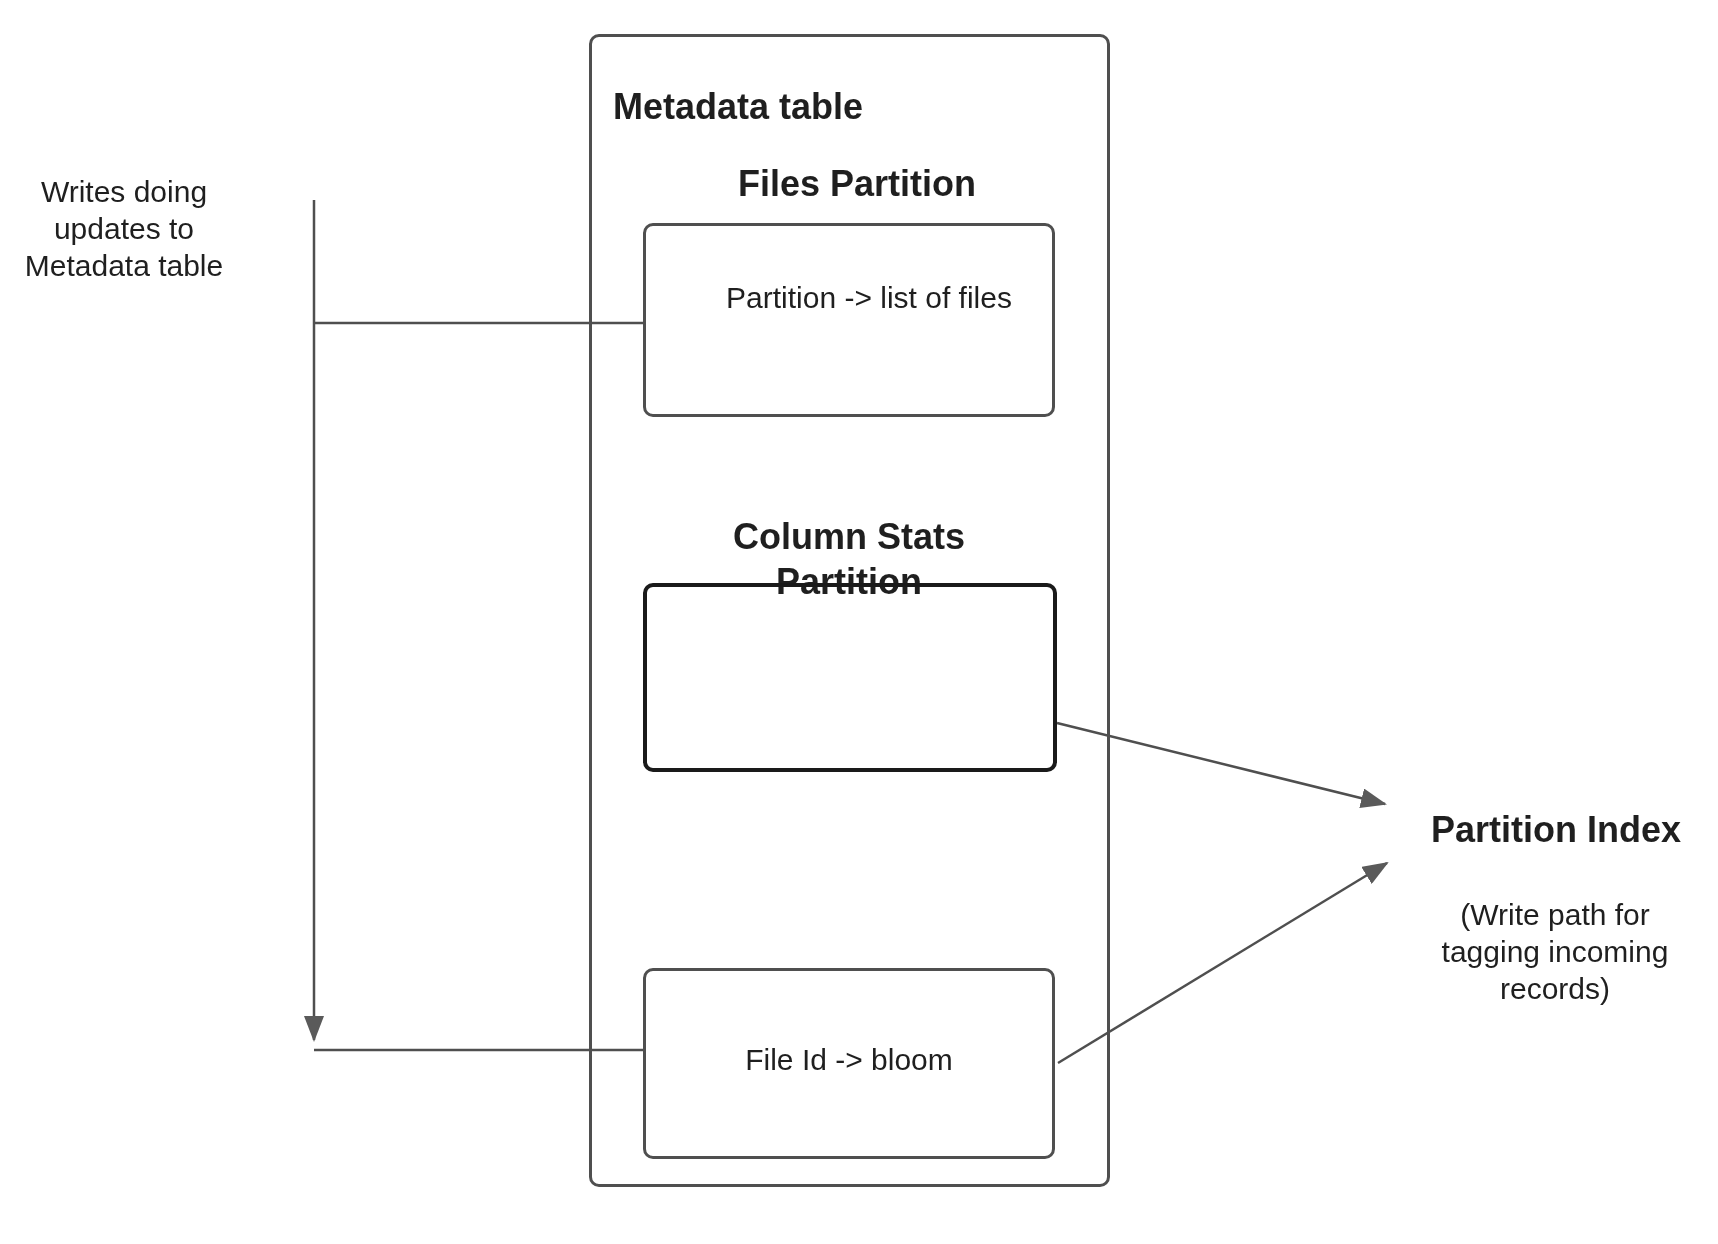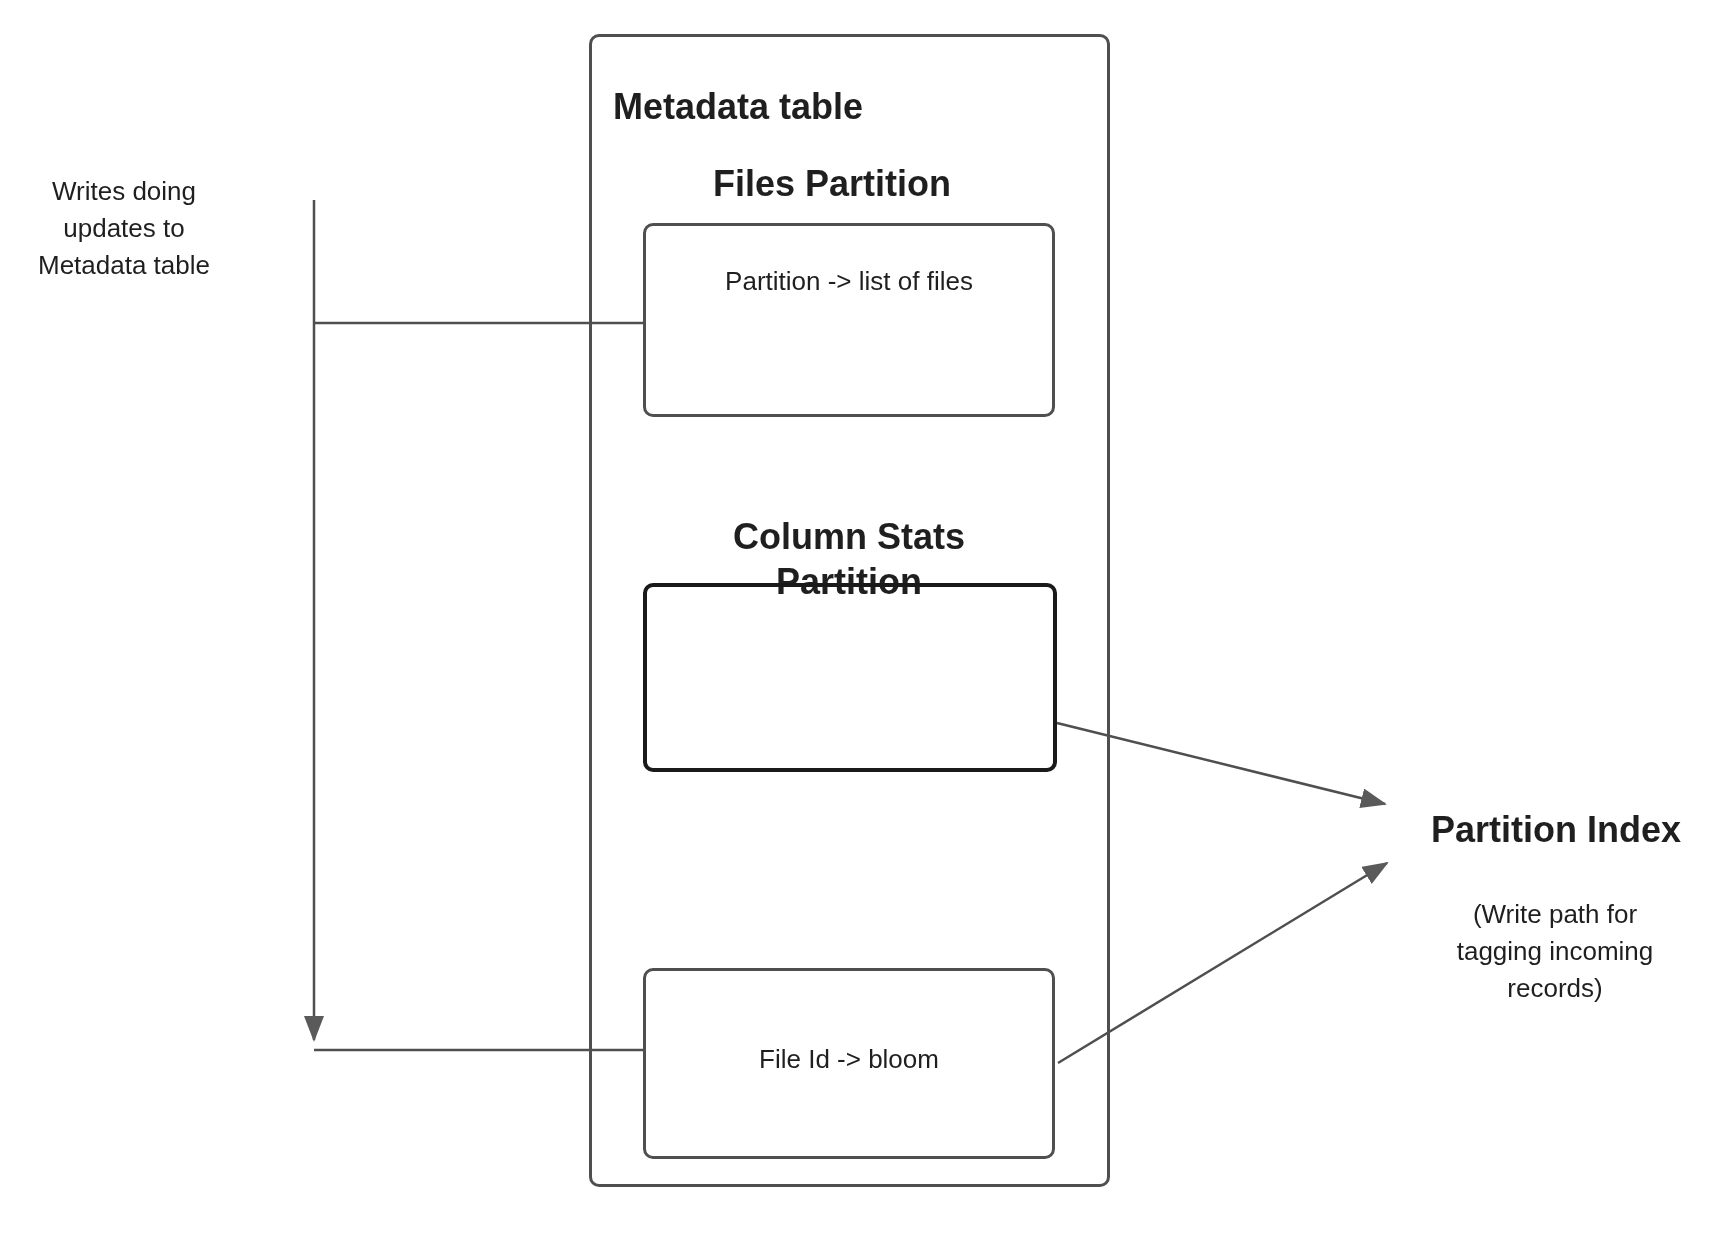--- a/index.html
+++ b/index.html
@@ -8,21 +8,21 @@
     width: 1718px;
     height: 1244px;
     background: #ffffff;
     font-family: "Liberation Sans", sans-serif;
     color: #1f1f1f;
     overflow: hidden;
   }
   .abs { position: absolute; }
   .txt { white-space: pre-wrap; }
   .center { text-align: center; }
-  .body-text { font-size: 26px; line-height: 37px; }
+  .body-text { font-size: 30px; line-height: 37px; }
   .heading { font-size: 36px; font-weight: bold; line-height: 45px; }
   .box {
     position: absolute;
     border: 3px solid #4f4f4f;
     border-radius: 10px;
     background: transparent;
     box-sizing: border-box;
   }
   .box--dark { border: 4px solid #1a1a1a; border-radius: 10px; }
   #connector-layer { position: absolute; left: 0; top: 0; }
@@ -46,23 +46,23 @@
   </svg>
 
   <div class="abs txt center body-text" style="left:14px; top:173px; width:220px;">Writes doing
 updates to
 Metadata table</div>
 
   <div class="box" style="left:589px; top:34px; width:521px; height:1153px;"></div>
 
   <div class="abs heading" style="left:613px; top:84px;">Metadata table</div>
 
-  <div class="abs txt center heading" style="left:626px; top:161px; width:412px;">Files Partition</div>
+  <div class="abs txt center heading" style="left:651px; top:161px; width:412px;">Files Partition</div>
   <div class="box" style="left:643px; top:223px; width:412px; height:194px;"></div>
-  <div class="abs txt center body-text" style="left:643px; top:263px; width:412px;">Partition -&gt; list of files</div>
+  <div class="abs txt center body-text" style="left:643px; top:279px; width:412px;padding-left:20px;">Partition -&gt; list of files</div>
 
   <div class="abs txt center heading" style="left:643px; top:474px; width:412px;margin-top:40px;">Column Stats
 Partition</div>
   <div class="box box--dark" style="left:643px; top:583px; width:414px; height:189px;"></div>
 
   <div class="box" style="left:643px; top:968px; width:412px; height:191px;"></div>
   <div class="abs txt center body-text" style="left:643px; top:1041px; width:412px;">File Id -&gt; bloom</div>
 
   <div class="abs txt center heading" style="left:1396px; top:807px; width:320px;">Partition Index</div>
   <div class="abs txt center body-text" style="left:1395px; top:896px; width:320px;">(Write path for

